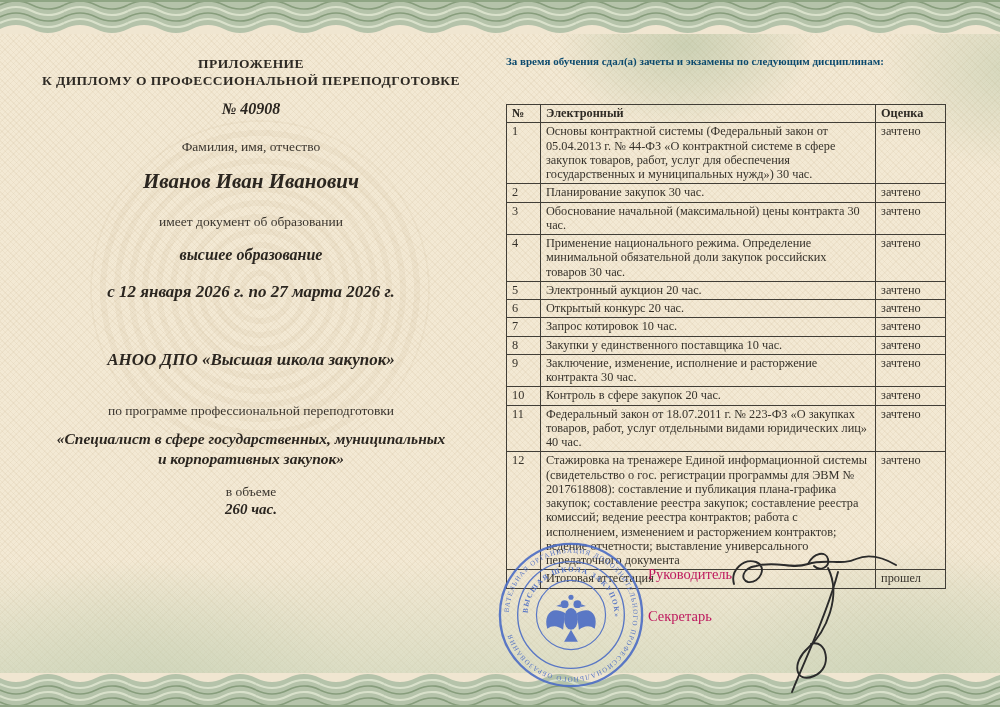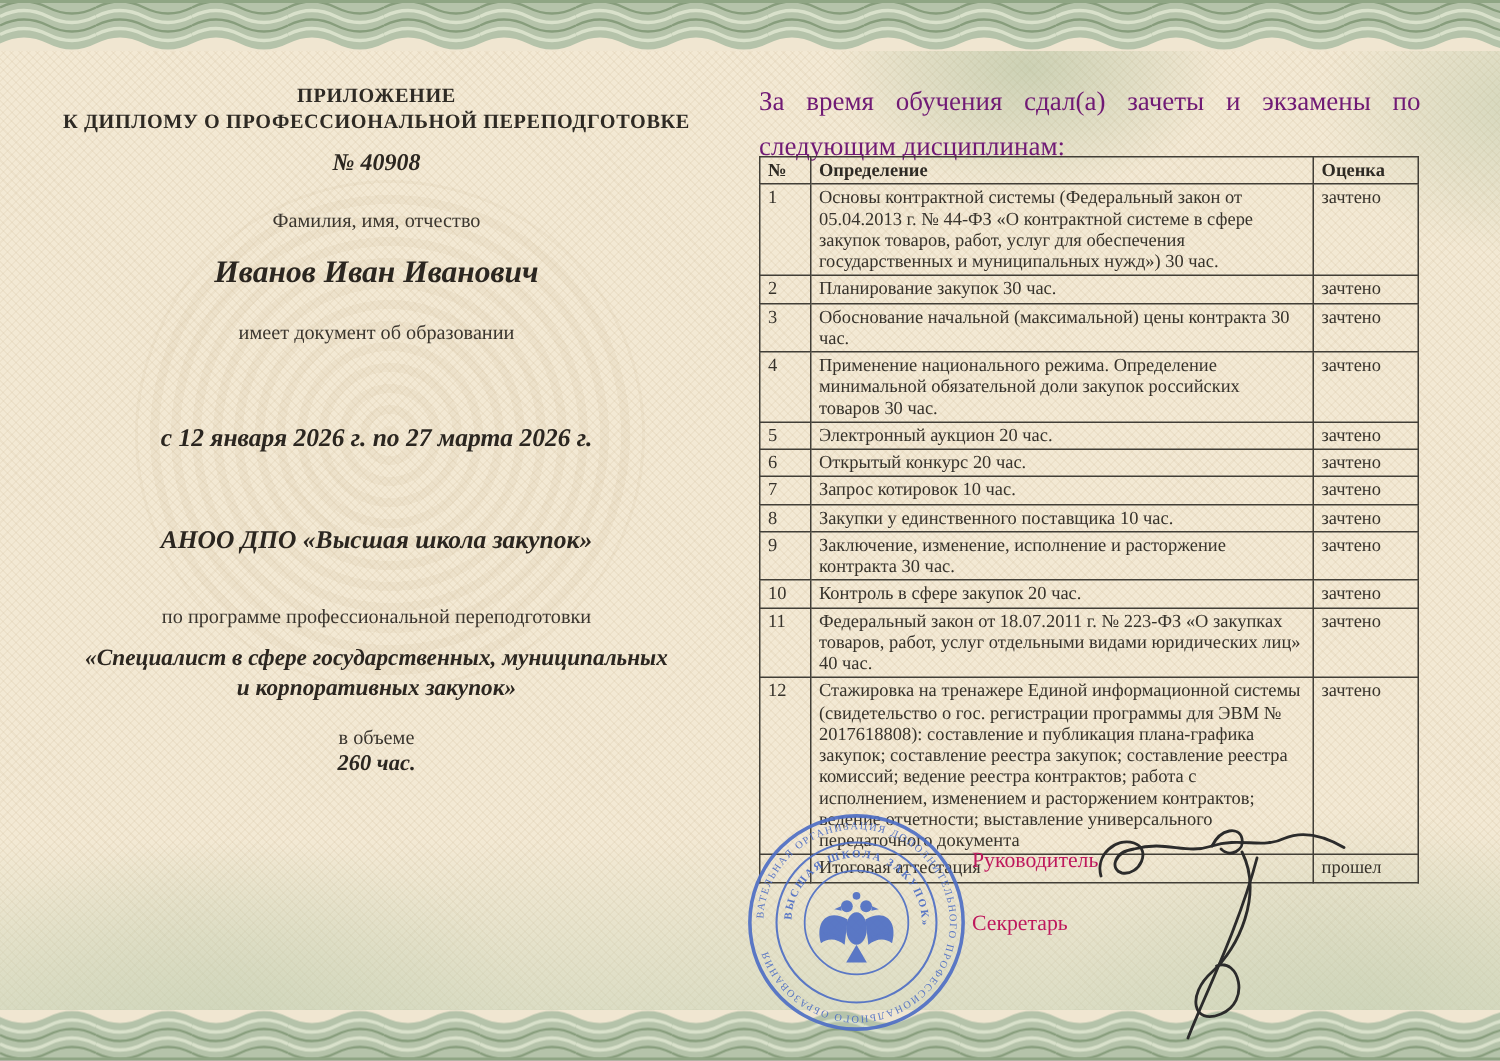--- a/index.html
+++ b/index.html
@@ -41,21 +41,21 @@
   .lp{position:absolute; left:28px; top:0; width:446px; height:707px;}
   .lp .line{position:absolute; left:0; width:100%; text-align:center;}
   .t-head{font-weight:bold; font-size:13.5px; line-height:1.3; letter-spacing:.4px; color:#2e2a24;}
   .t-reg{font-size:13.5px; color:#3a352e;}
   .t-bi{font-weight:bold; font-style:italic; color:#2b2620;}
 
   
   .rp{position:absolute; left:506px; top:0; width:444px; height:707px;}
   .intro{
     position:absolute; left:0; top:52px; width:441px; margin:0;
-    font-size:18px; line-height:1.68; text-align:justify; text-align-last:left; color:#701a75;
+    font-size:11px; line-height:1.68; text-align:justify; text-align-last:left; color:#0c4a6e;font-weight:bold;
   }
   table.grades{
     position:absolute; left:0; top:104px; width:440px;
     border-collapse:collapse; font-size:12.3px; line-height:1.16; color:#36322b;
   }
   table.grades th, table.grades td{
     border:1.2px solid #413e37; padding:1px 5px 2px 5px; vertical-align:top; text-align:left;
   }
   table.grades th{font-weight:bold; color:#2e2a24;}
   .c-num{text-align:left;}
@@ -99,20 +99,21 @@
     <rect x="0" y="0" width="1000" height="2" fill="#8fa584"></rect>
   </svg>
 
   <div class="lp">
     <div class="line t-head" style="top:55px;">ПРИЛОЖЕНИЕ</div>
     <div class="line t-head" style="top:72px;">К ДИПЛОМУ О ПРОФЕССИОНАЛЬНОЙ ПЕРЕПОДГОТОВКЕ</div>
     <div class="line t-bi" style="top:100px; font-size:16px;">№ 40908</div>
     <div class="line t-reg" style="top:139px;">Фамилия, имя, отчество</div>
     <div class="line t-bi" style="top:169px; font-size:21px;">Иванов Иван Иванович</div>
     <div class="line t-reg" style="top:214px;">имеет документ об образовании</div>
+    <div class="line t-bi" style="top:246px; font-size:16px;">высшее образование</div>
     <div class="line t-bi" style="top:282px; font-size:17px;">с 12 января 2026 г. по 27 марта 2026 г.</div>
     <div class="line t-bi" style="top:350px; font-size:17px;">АНОО ДПО «Высшая школа закупок»</div>
     <div class="line t-reg" style="top:403px;">по программе профессиональной переподготовки</div>
     <div class="line t-bi" style="top:430px; font-size:15.5px;">«Специалист в сфере государственных, муниципальных</div>
     <div class="line t-bi" style="top:450px; font-size:15.5px;">и корпоративных закупок»</div>
     <div class="line t-reg" style="top:484px;">в объеме</div>
     <div class="line t-bi" style="top:501px; font-size:15px;">260 час.</div>
   </div>
 
   <div class="rp">
@@ -120,21 +121,21 @@
 
     <table class="grades">
       <colgroup>
         <col style="width:34px">
           <col style="width:336px">
           <col style="width:70px">
       </colgroup>
       <thead>
         <tr>
           <th>№</th>
-          <th>Определение</th>
+          <th>Электронный</th>
           <th>Оценка</th>
         </tr>
       </thead>
       <tbody>
           <tr>
             <td class="c-num">1</td>
             <td>Основы контрактной системы (Федеральный закон от 05.04.2013 г. № 44-ФЗ «О контрактной системе в сфере закупок товаров, работ, услуг для обеспечения государственных и муниципальных нужд») 30 час.</td>
             <td class="c-grade">зачтено</td>
           </tr>
           <tr>

